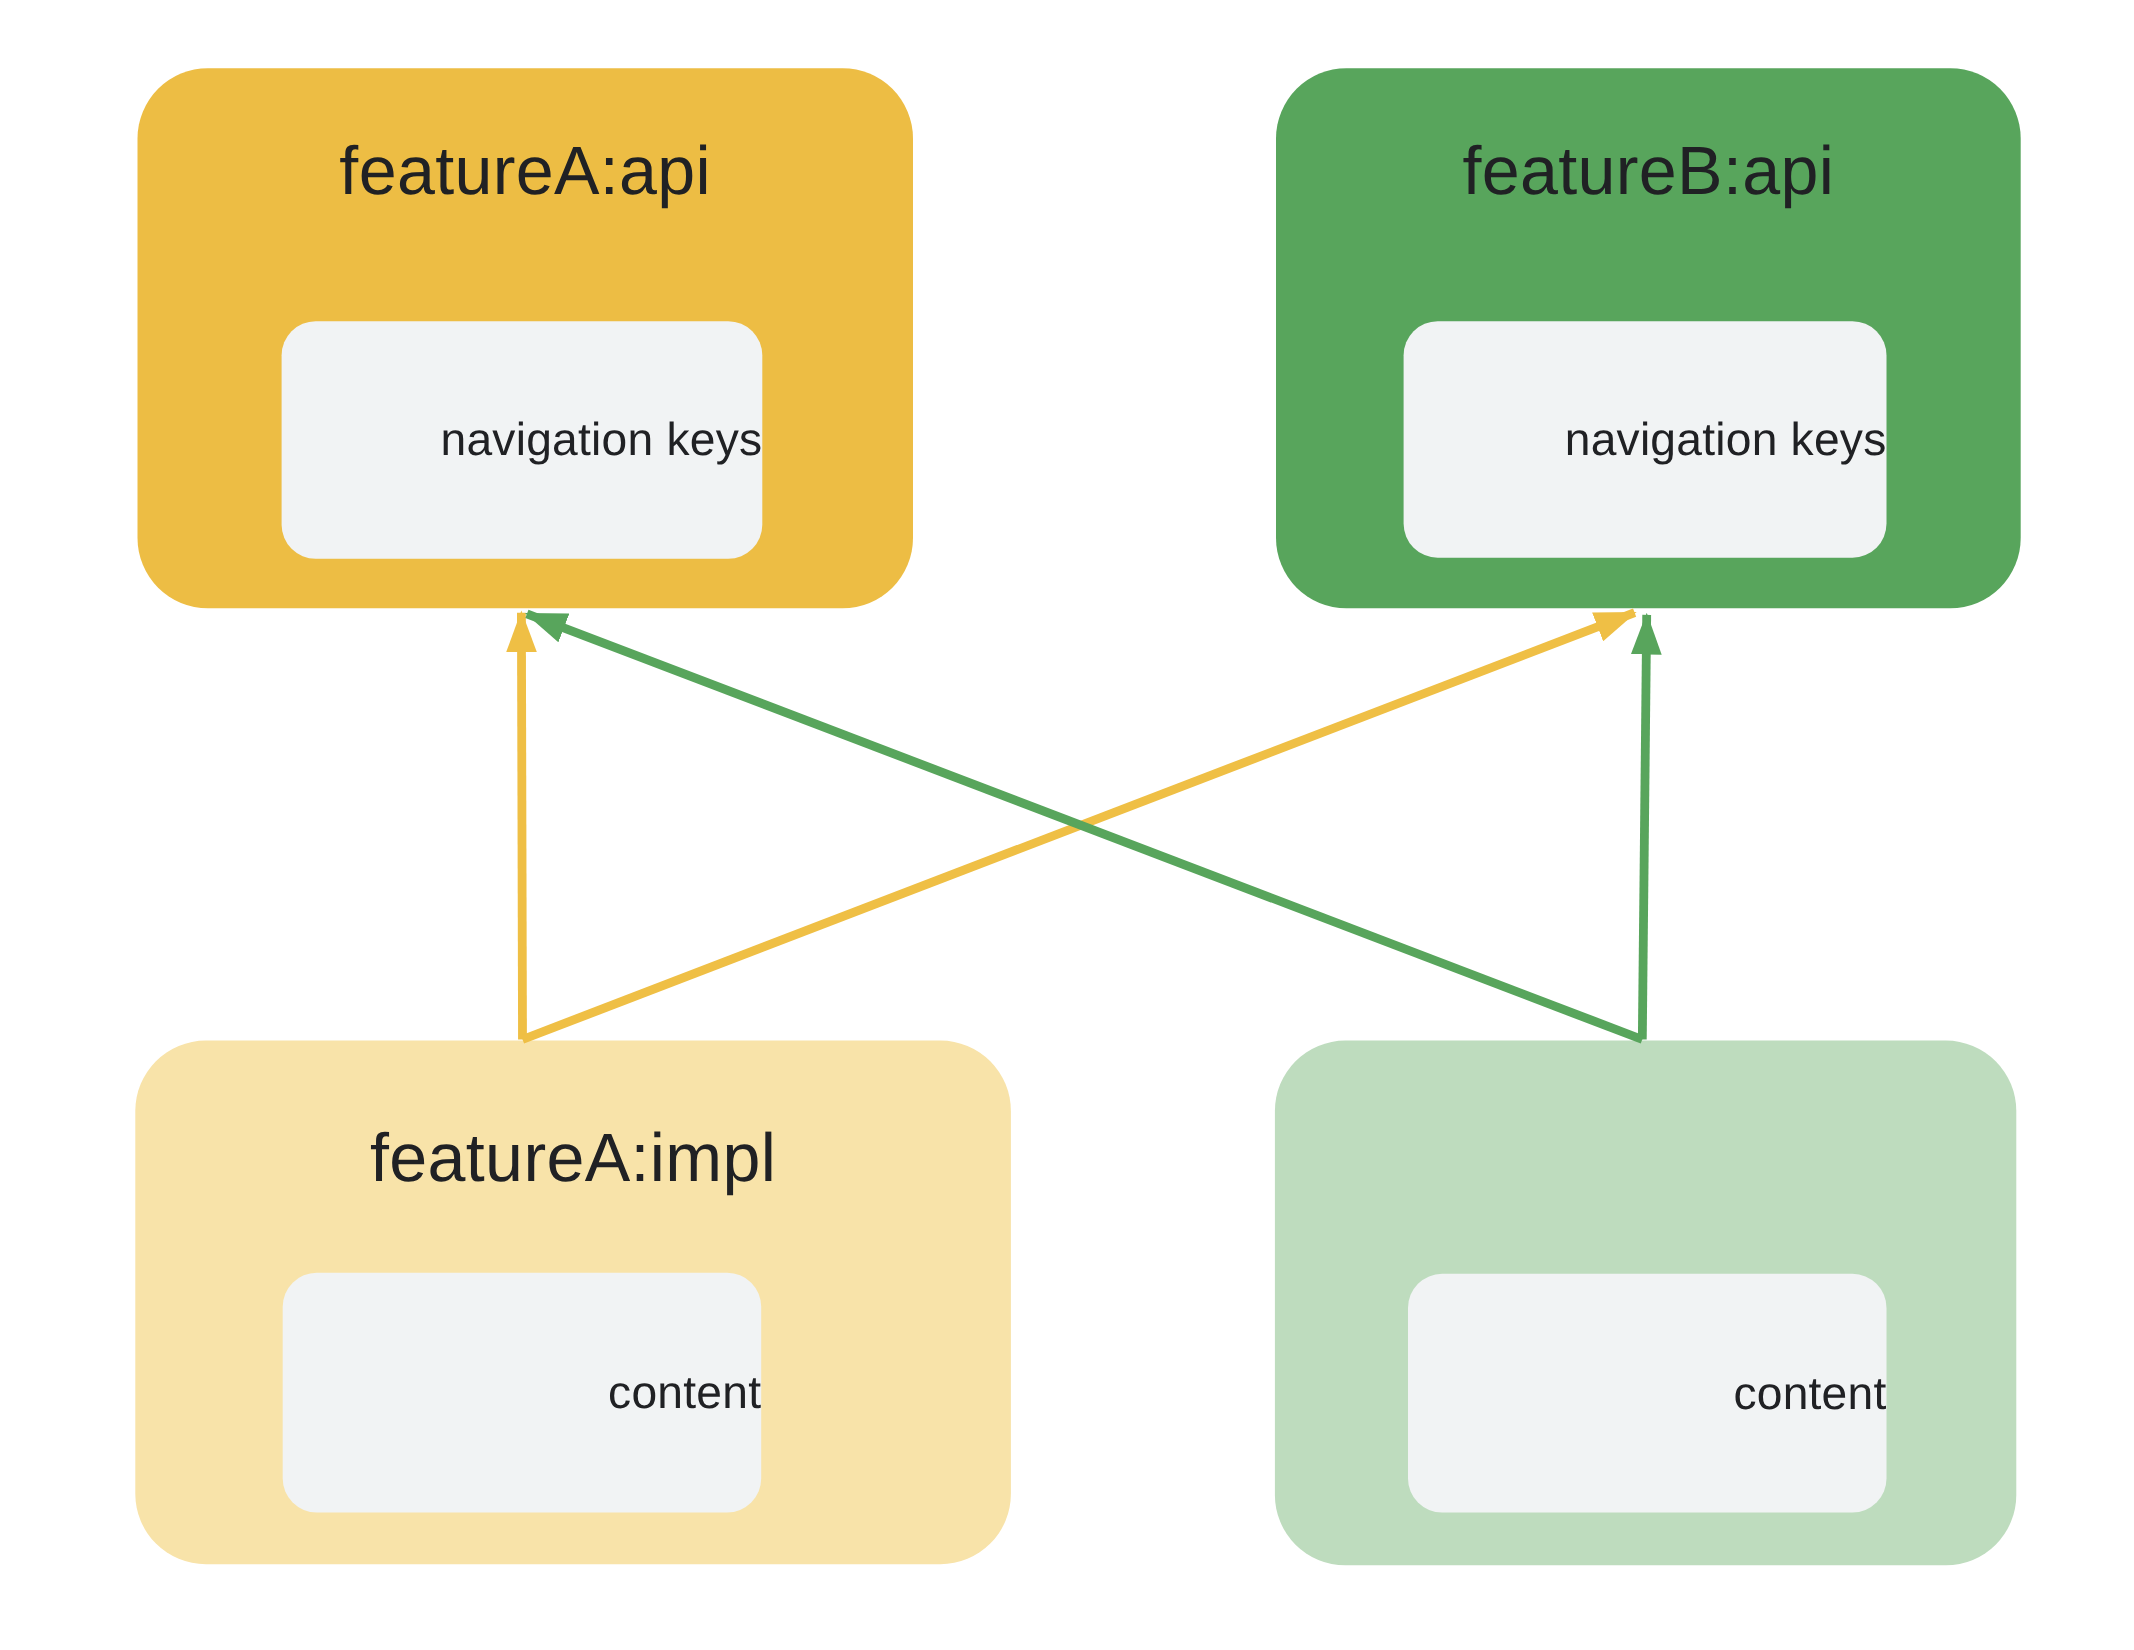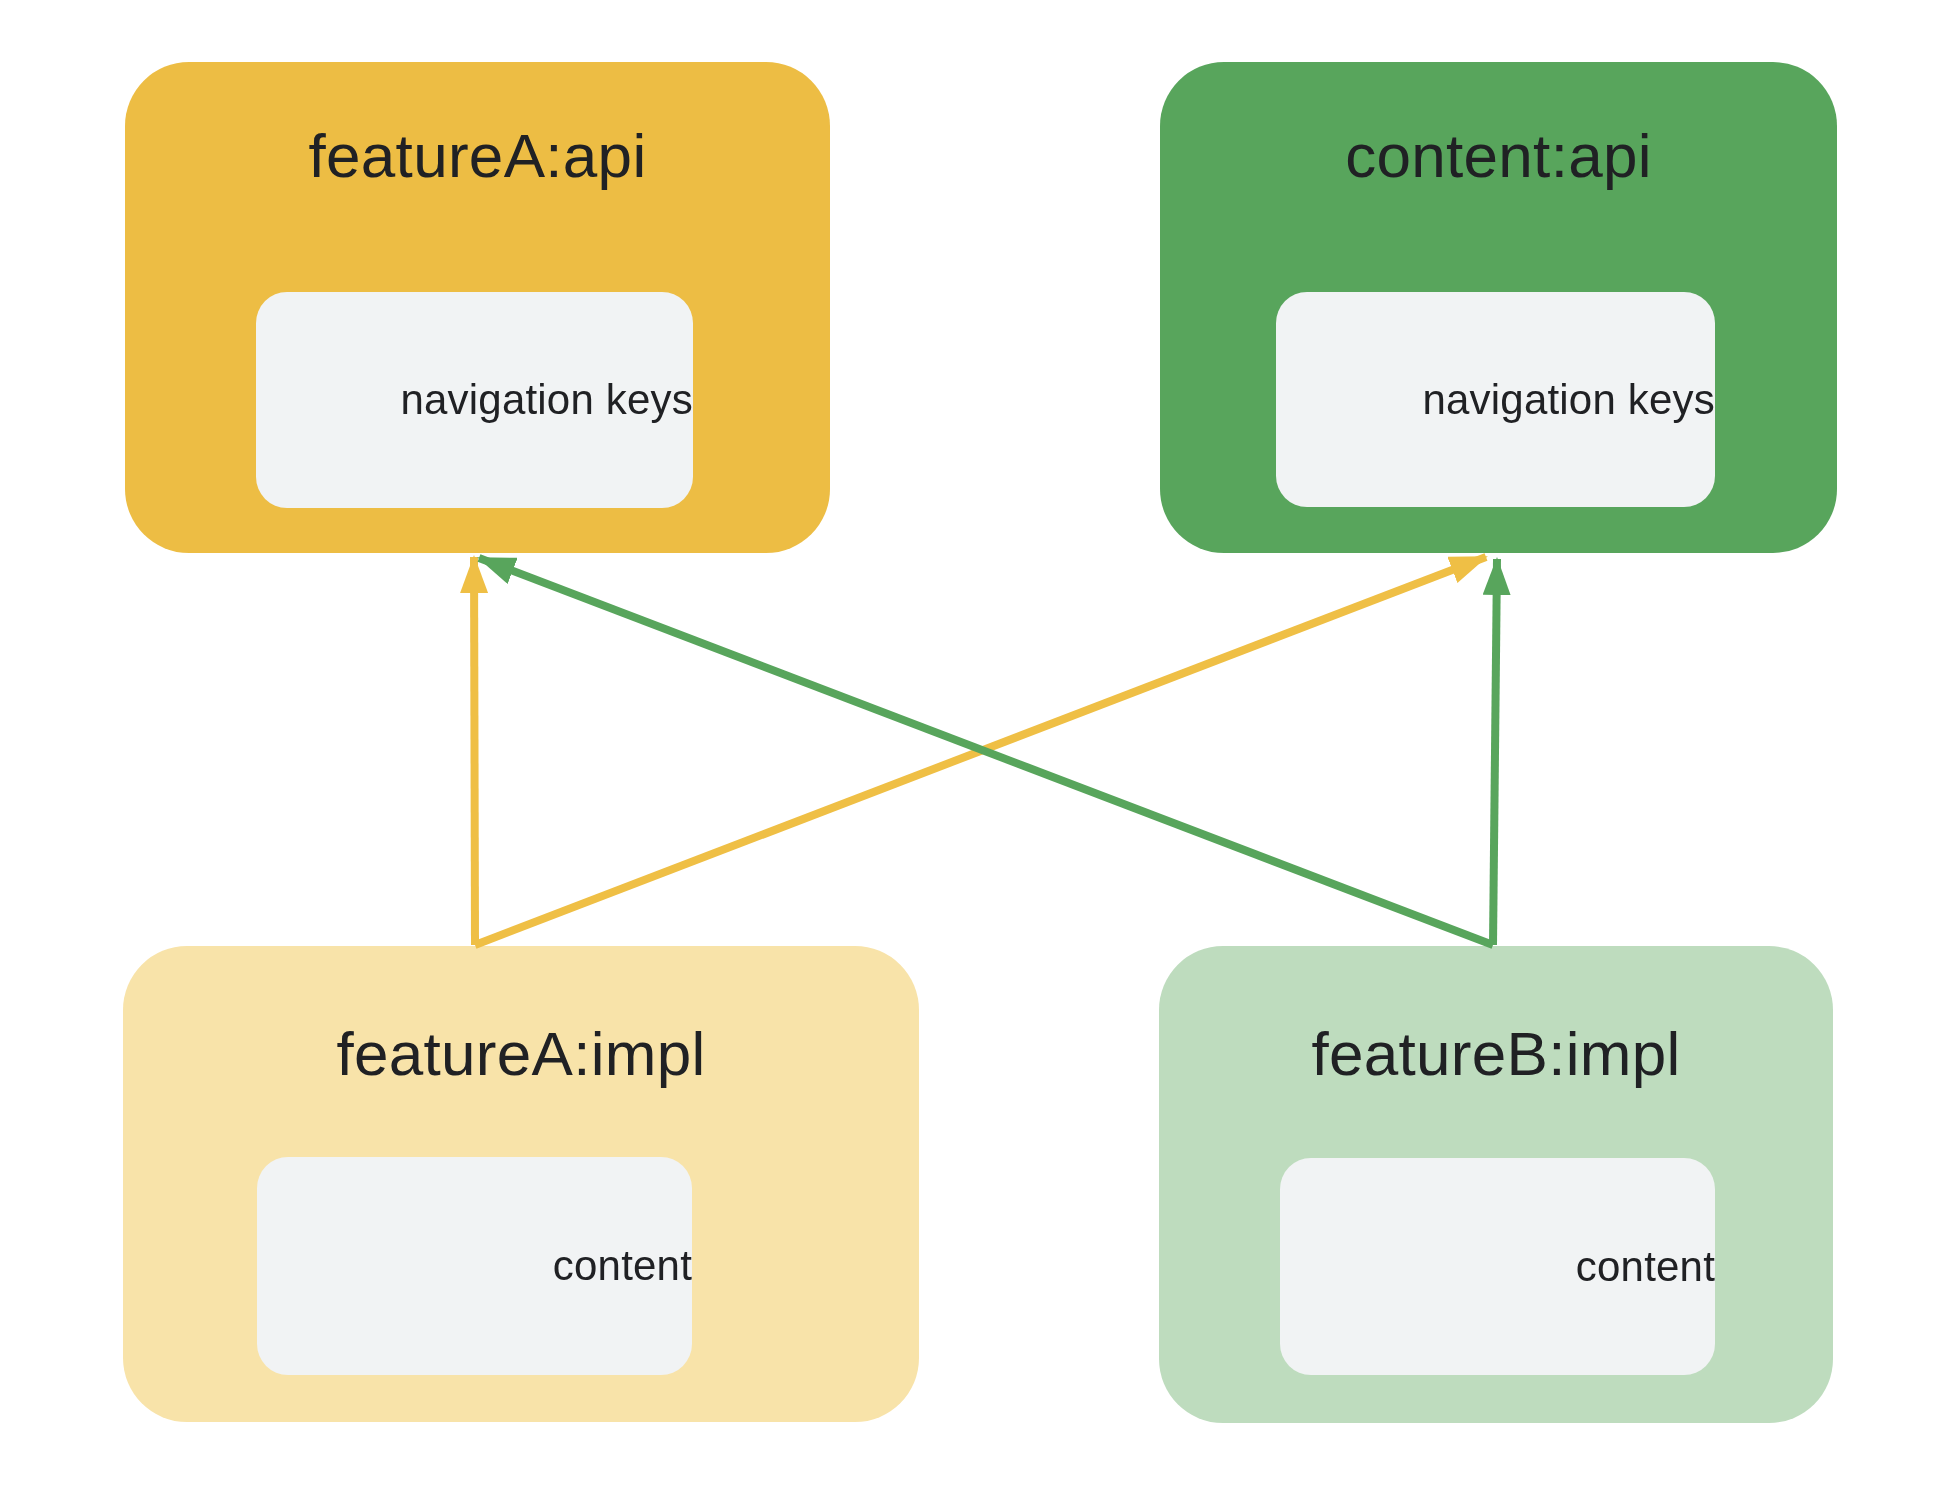--- a/index.html
+++ b/index.html
@@ -62,35 +62,34 @@
 <div class="canvas">
 
   <div class="node api n0" style="background: rgb(237, 189, 68);">
     <div class="node-title">featureA:api</div>
     <div class="chip" style="background: rgb(241, 243, 244);">
       <span class="chip-label">navigation keys</span>
     </div>
   </div>
 
   <div class="node api n1" style="background: rgb(88, 165, 92);">
-    <div class="node-title">content:api</div>
+    <div class="node-title">featureB:api</div>
     <div class="chip" style="background: rgb(241, 243, 244);">
       <span class="chip-label">navigation keys</span>
     </div>
   </div>
 
   <div class="node impl n2" style="background: rgb(248, 227, 169);">
     <div class="node-title">featureA:impl</div>
     <div class="chip" style="background: rgb(241, 243, 244);">
       <span class="chip-label">content</span>
     </div>
   </div>
 
   <div class="node impl n3" style="background: rgb(190, 220, 190);">
-    <div class="node-title">featureB:impl</div>
     <div class="chip" style="background: rgb(241, 243, 244);">
       <span class="chip-label">content</span>
     </div>
   </div>
 
   <svg class="edges-layer" id="edges" viewBox="0 0 1940 1500" xmlns="http://www.w3.org/2000/svg">
       <defs>
         <marker id="arrow-0" markerUnits="userSpaceOnUse" markerWidth="38" markerHeight="28" refX="36" refY="14" orient="auto">
           <path d="M0,0 L38,14 L0,28 Z" fill="#EFBF45"></path>
         </marker>

